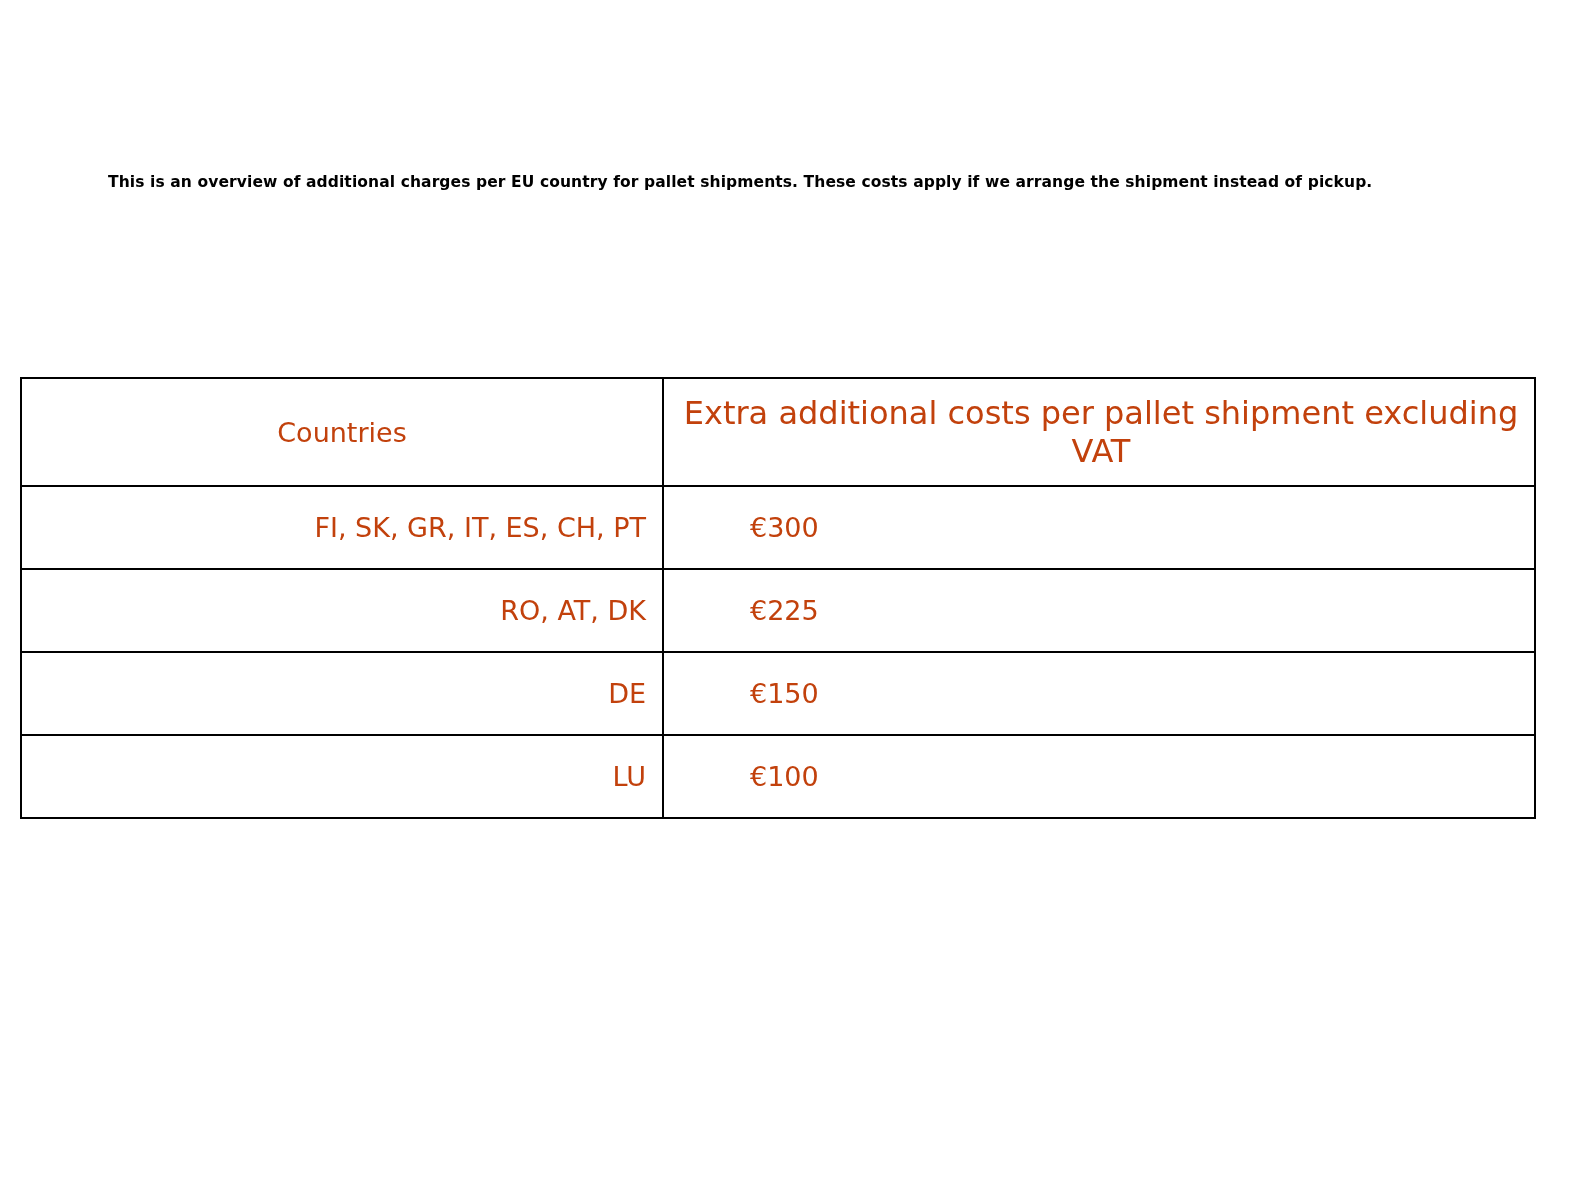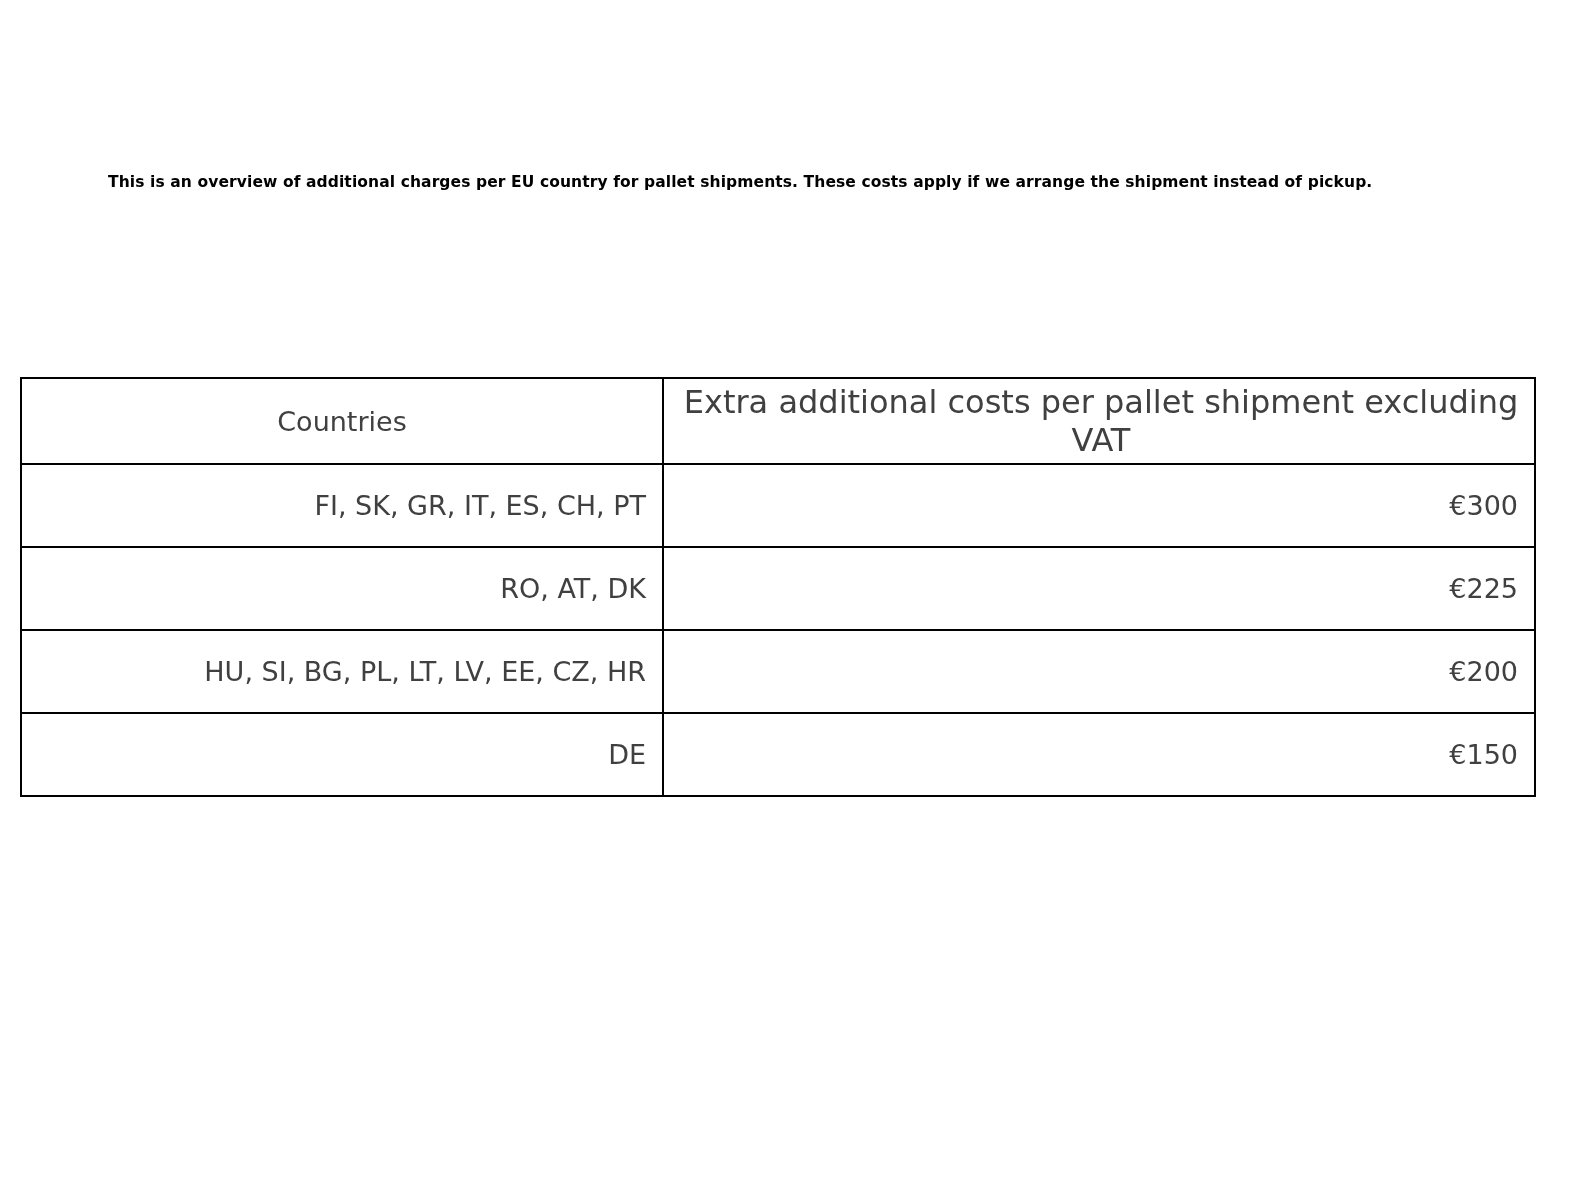--- a/index.html
+++ b/index.html
@@ -38,41 +38,41 @@
     width: 100%;
     table-layout: fixed;
   }
   table.charges col.c-country { width: 642px; }
   table.charges col.c-cost { width: 872px; }
   table.charges th,
   table.charges td {
     border: 2px solid #000000;
     font-weight: normal;
     font-size: 27px;
-    color: #404040;
+    color: #c2410c;
     height: 83px;
     box-sizing: border-box;
-    padding: 4px 16px;
+    padding: 15px 16px;
   }
   table.charges thead th.head-country {
     text-align: center;
     font-size: 27px;
   }
   table.charges thead th.head-cost {
     text-align: center;
     font-size: 32px;
     padding-left: 10px;
     padding-right: 6px;
   }
   table.charges tbody td.cell-country {
     text-align: right;
     padding-left: 64px;
   }
   table.charges tbody td.cell-cost {
-    text-align: right;
+    text-align: left;
     padding-left: 86px;
   }
 </style>
 </head>
 <body>
 
 <div class="intro">This is an overview of additional charges per EU country for pallet shipments. These costs apply if we arrange the shipment instead of pickup.</div>
 
 <div class="table-wrap">
   <table class="charges">
@@ -89,22 +89,22 @@
     <tbody>
       <tr>
         <td class="cell-country">FI, SK, GR, IT, ES, CH, PT</td>
         <td class="cell-cost">€300</td>
       </tr>
       <tr>
         <td class="cell-country">RO, AT, DK</td>
         <td class="cell-cost">€225</td>
       </tr>
       <tr>
-        <td class="cell-country">HU, SI, BG, PL, LT, LV, EE, CZ, HR</td>
-        <td class="cell-cost">€200</td>
+        <td class="cell-country">DE</td>
+        <td class="cell-cost">€150</td>
       </tr>
       <tr>
-        <td class="cell-country">DE</td>
-        <td class="cell-cost">€150</td>
+        <td class="cell-country">LU</td>
+        <td class="cell-cost">€100</td>
       </tr>
     </tbody>
   </table>
 </div>
 
 </body></html>

